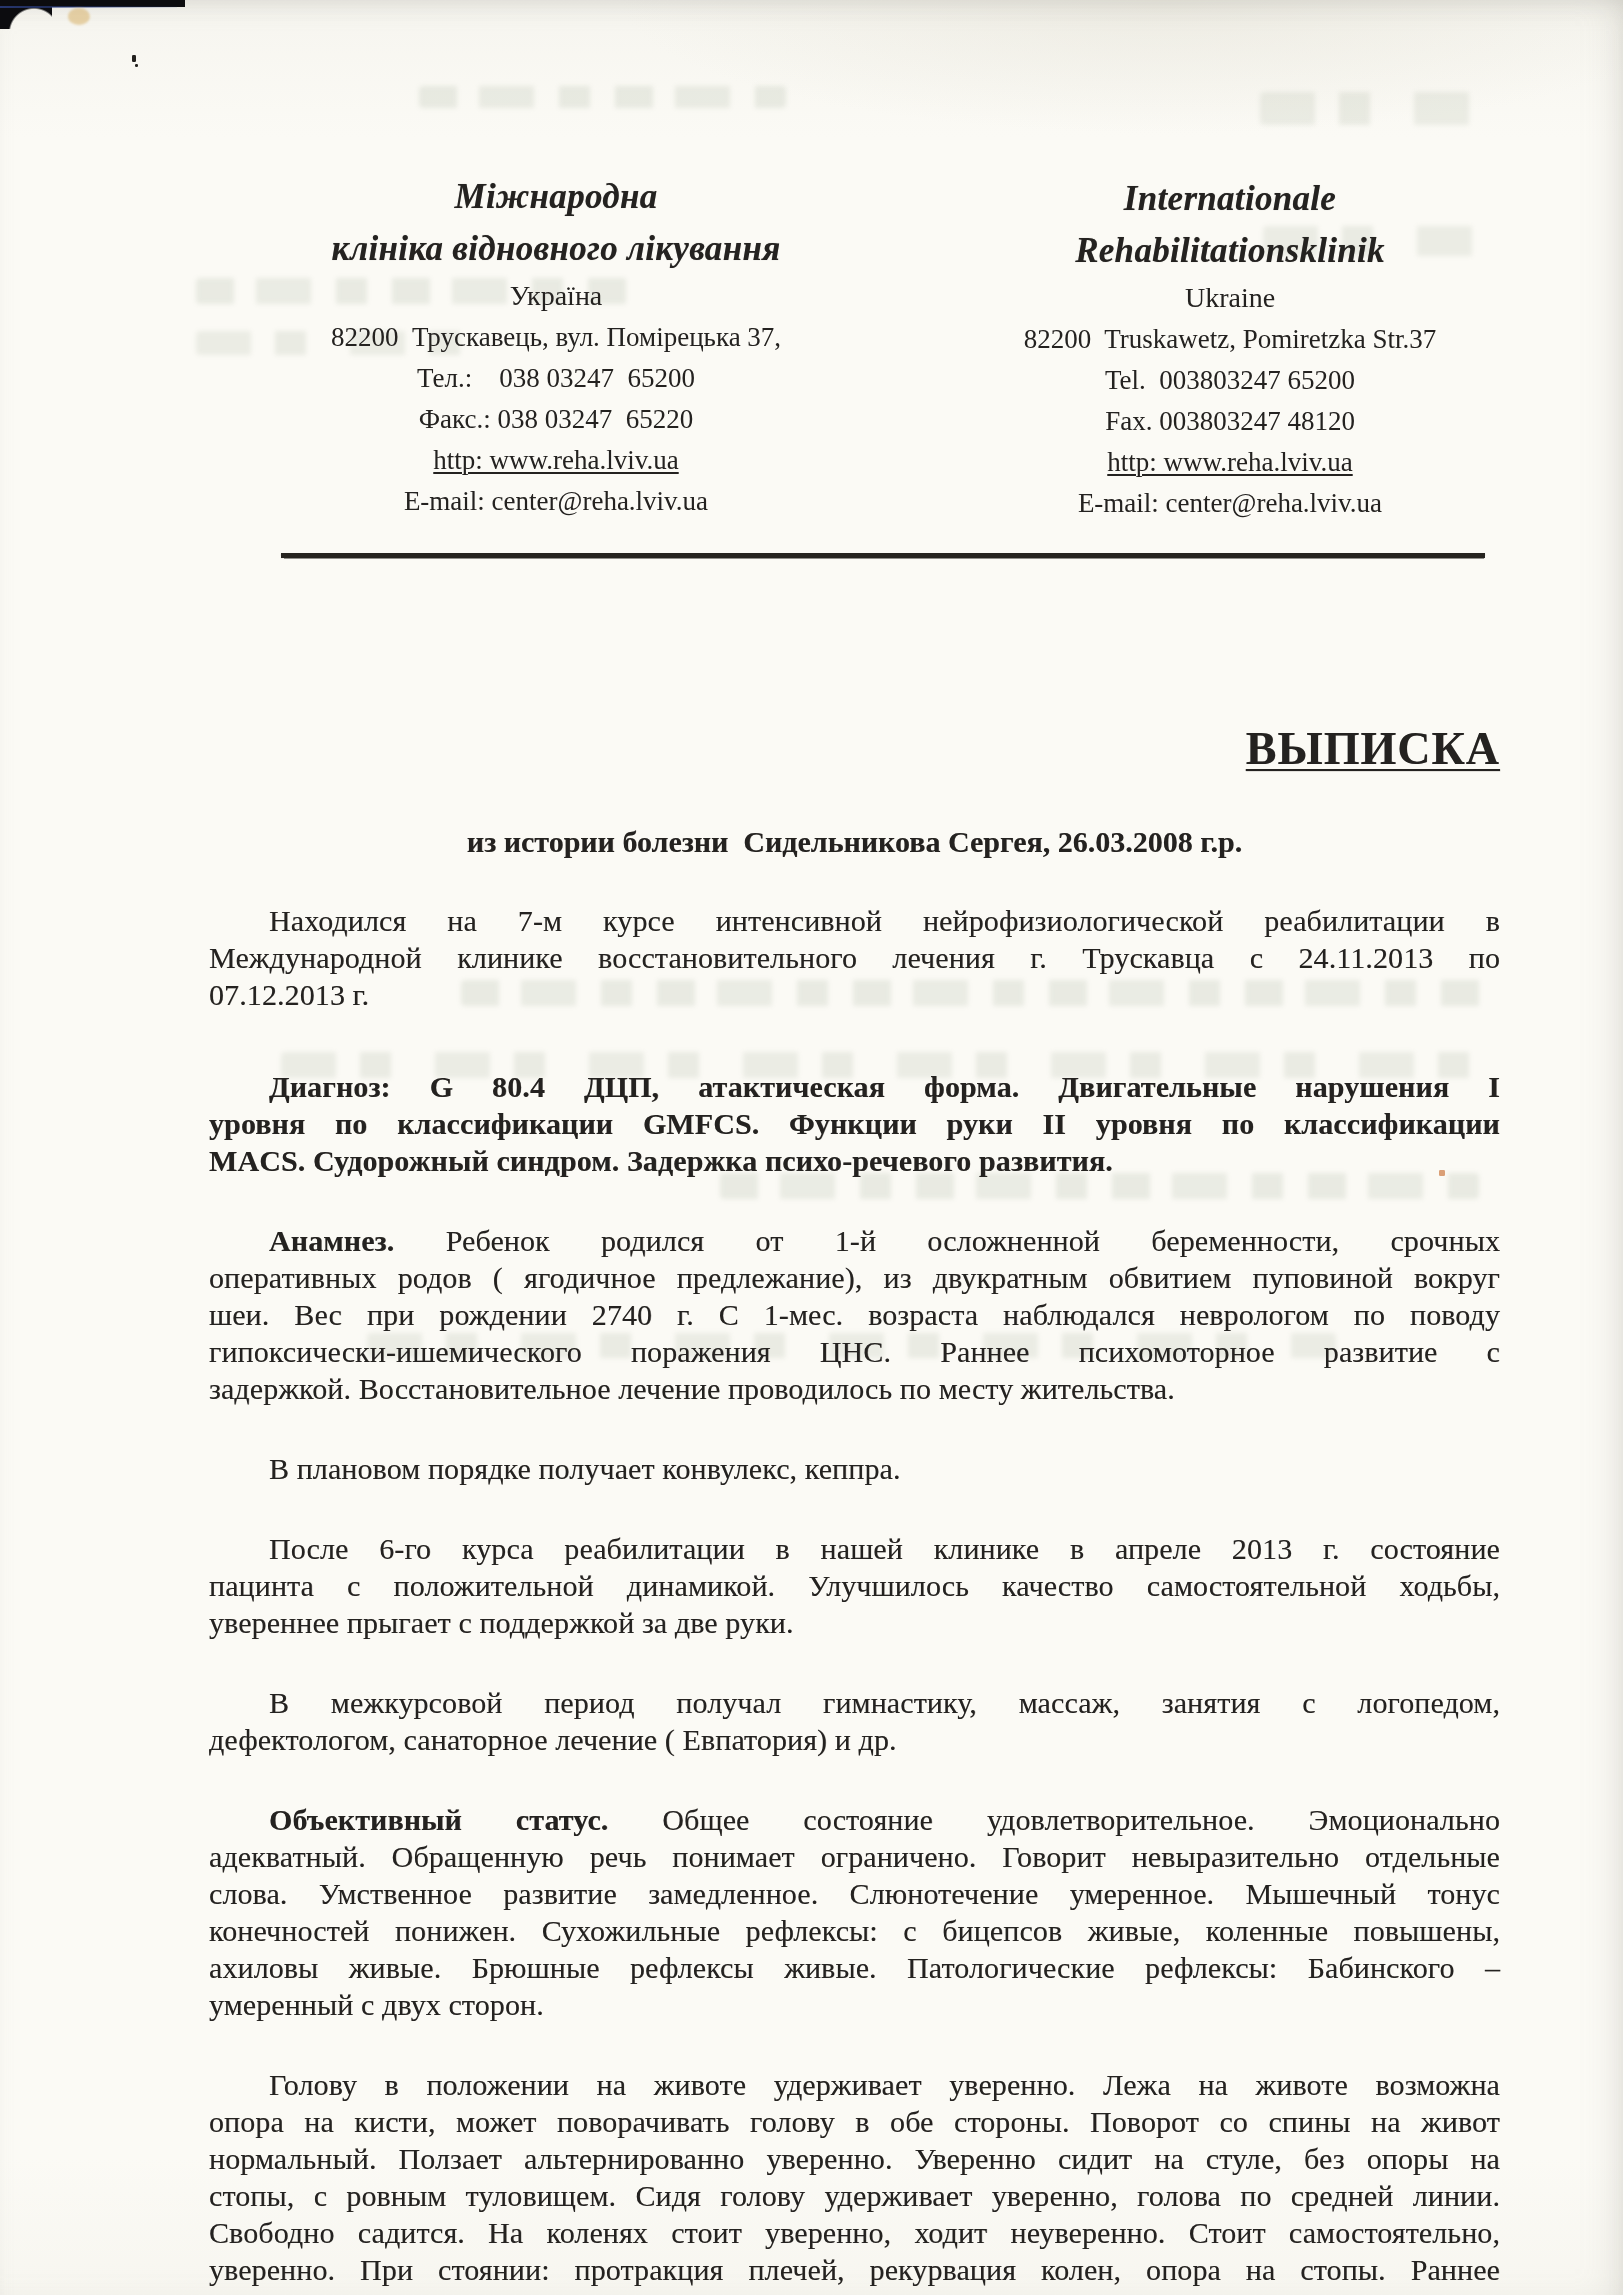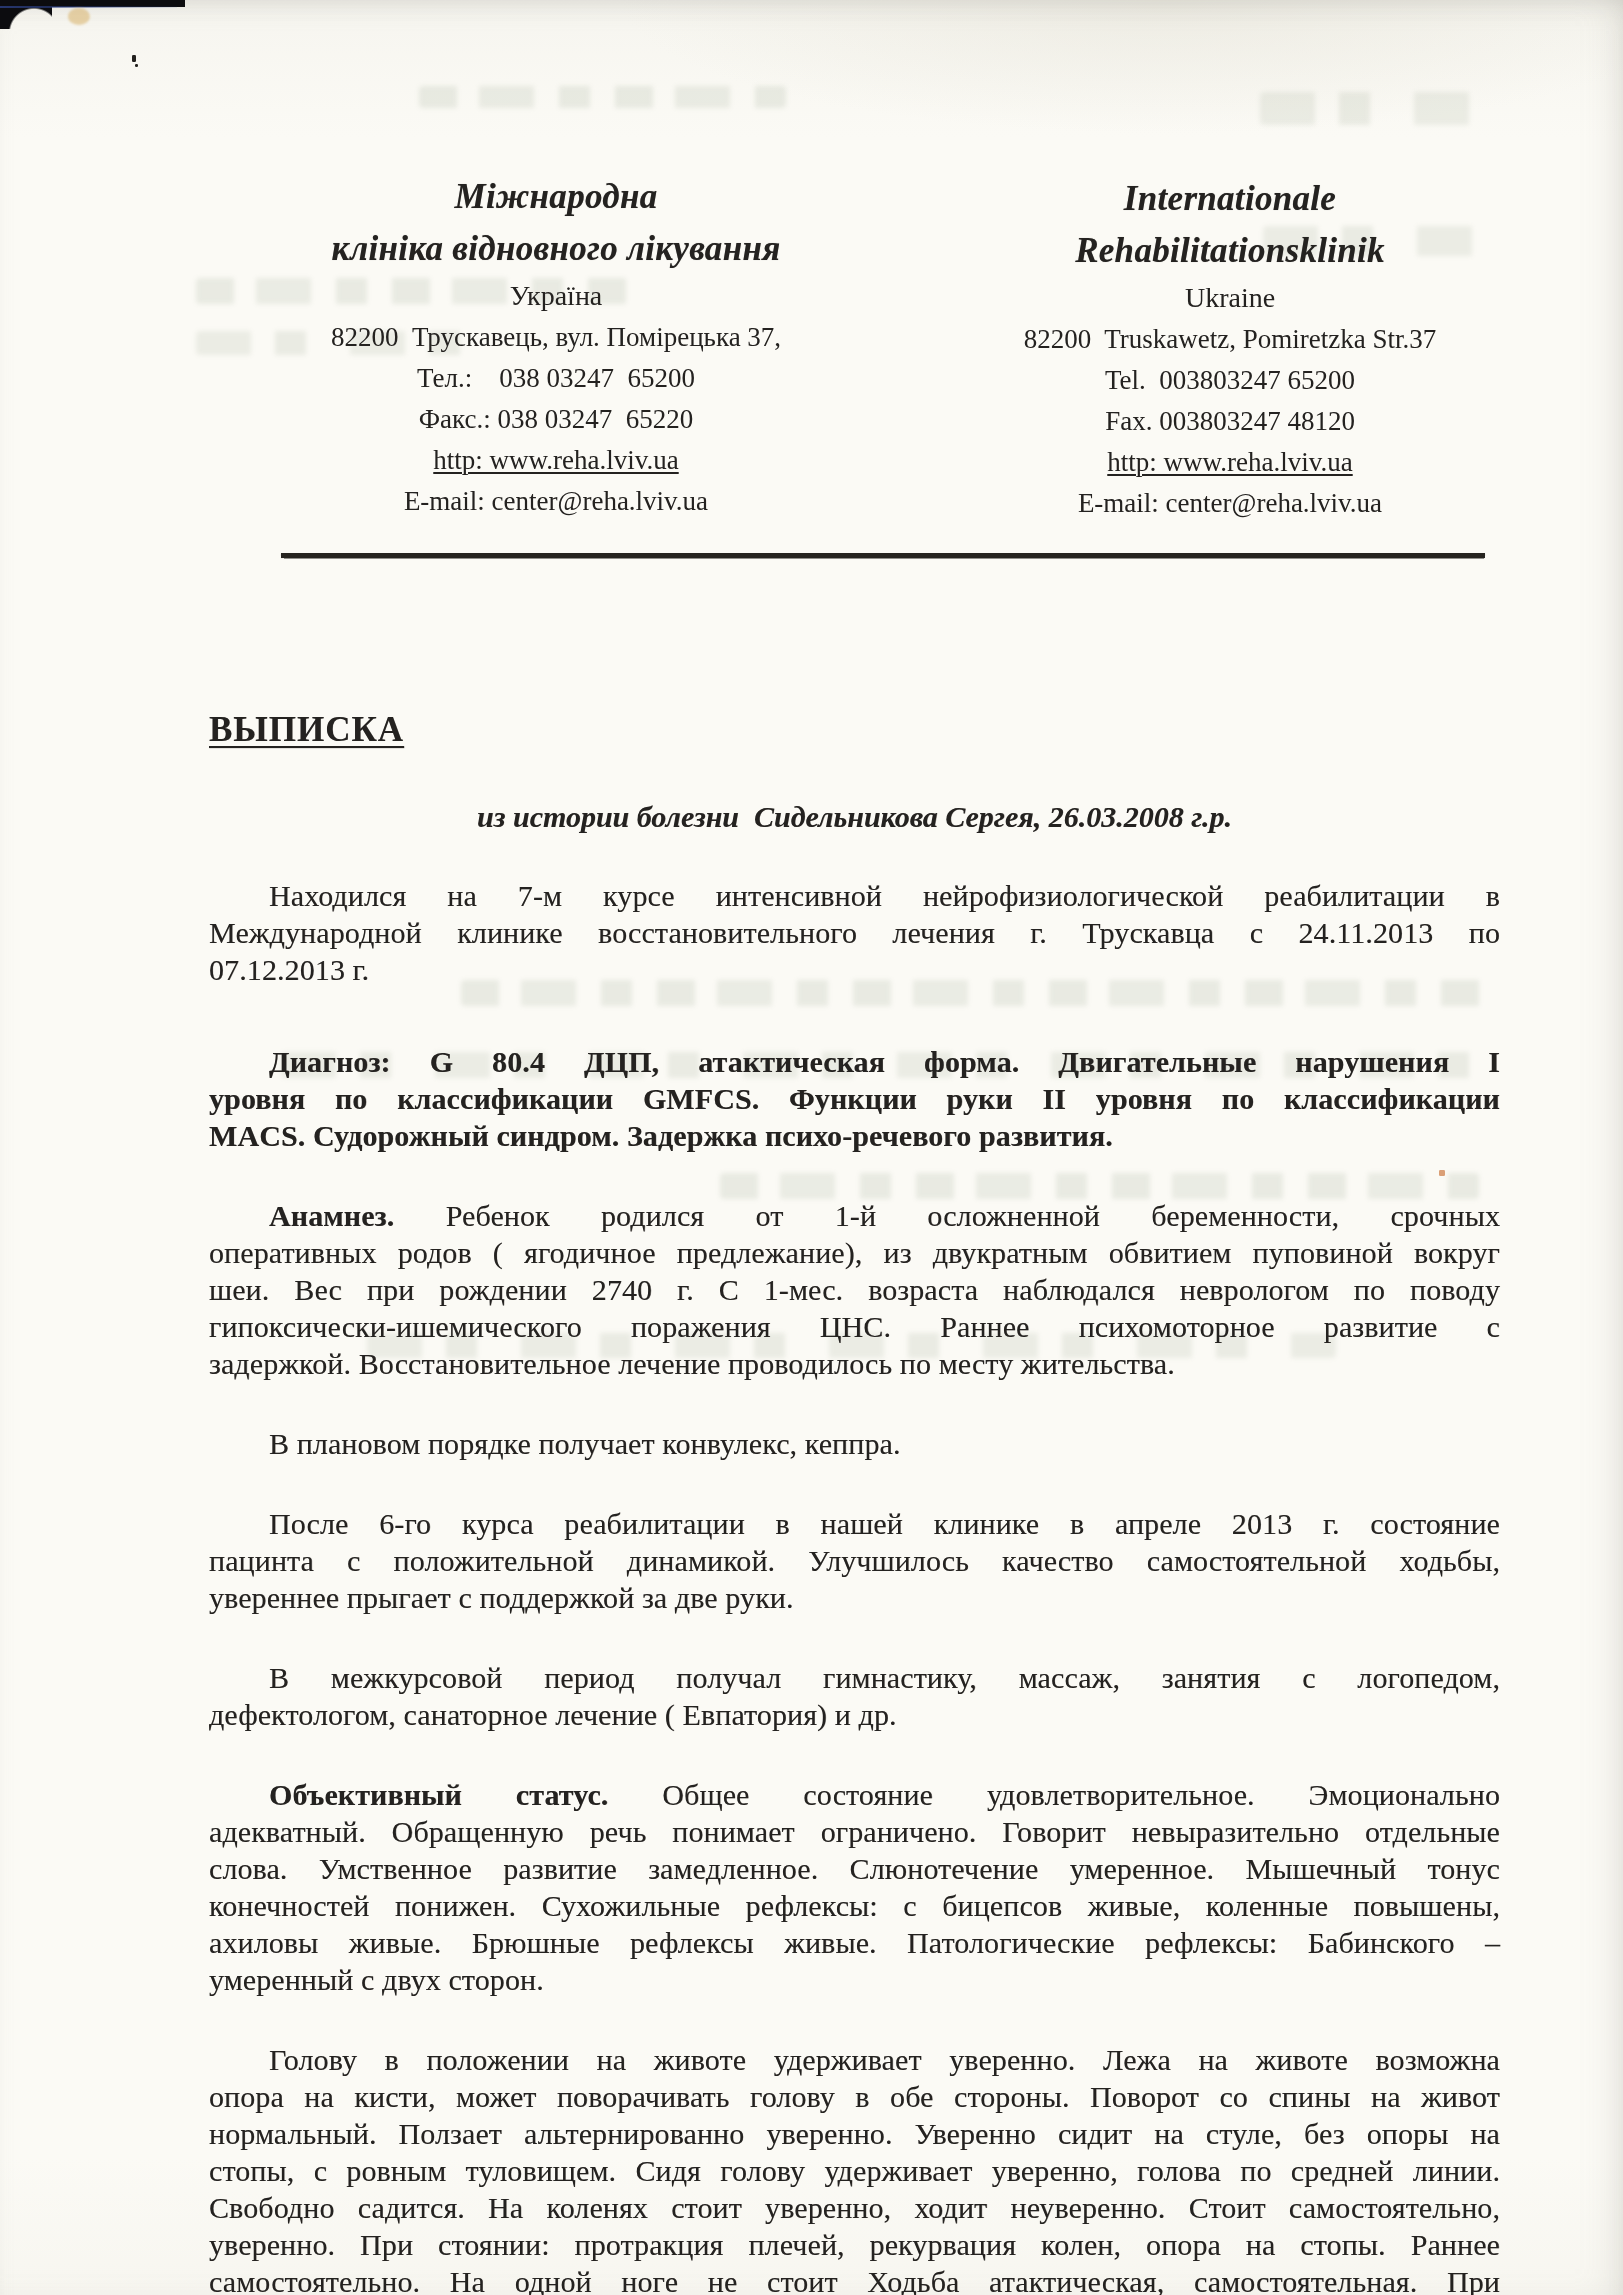--- a/index.html
+++ b/index.html
@@ -41,24 +41,24 @@
   .org-name { font-size:35px; font-weight:bold; font-style:italic; line-height:52px;
     letter-spacing:0.3px; text-shadow:0 0 0.7px rgba(30,28,26,.45); }
   .country { font-size:28px; line-height:42px; }
   .contact { font-size:27px; line-height:41px; white-space:pre-wrap; }
   .contact.underline { text-decoration:underline; text-decoration-thickness:2px; text-underline-offset:3.3px; }
   .divider { position:absolute; left:281px; top:553px; width:1204px; height:4.6px;
     background:#26241f; box-shadow:0 0.7px 0.7px rgba(38,36,31,.5); }
   
   .content { position:absolute; left:209px; top:710px; width:1291px;
     text-shadow:0.3px 0.3px 0.6px rgba(62,56,50,.45); }
-  .title { font-size:35px; font-weight:bold; text-align:left; letter-spacing:1px;
+  .title { font-size:46px; font-weight:bold; text-align:right; letter-spacing:1px;
     text-decoration:underline; text-decoration-thickness:2px; text-underline-offset:4.6px;
-    margin:0 0 50px; }
-  .subtitle { font-size:30px; font-weight:bold; font-style:italic; text-align:center;
+    margin:12px 0 50px; }
+  .subtitle { font-size:30px; font-weight:bold; text-align:center;
     margin:0 0 6.5px; white-space:pre-wrap; }
   .addr { font-size:30px; font-weight:bold; text-align:center; margin:0 0 39px; white-space:pre-wrap; }
   .paras p { margin:0; font-size:30px; letter-spacing:0.1px; }
   .paras p:nth-child(1) { margin-bottom:55px; }
   .paras p:nth-child(2) { margin-bottom:15.7px; }
   .paras p:nth-child(6) { margin-bottom:39px; }
   .paras p.bold { font-weight:bold; }
   .line { display:block; line-height:37px; text-align:justify; text-align-last:justify; }
   .line.last { text-align-last:left; }
   .line.first { text-indent:60px;margin-top:43px; }

